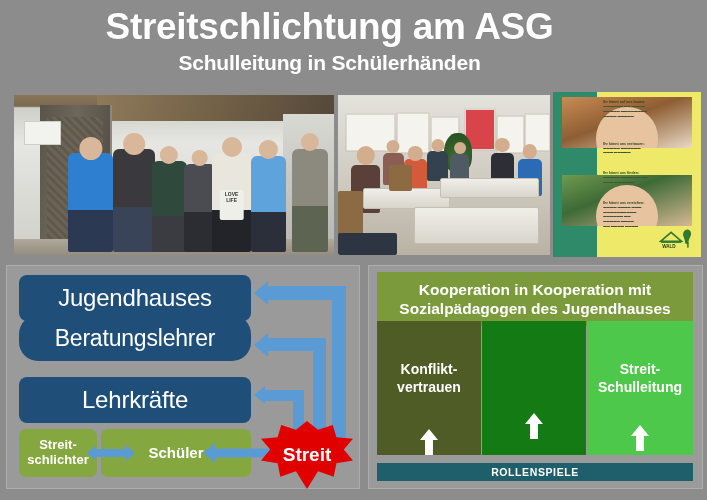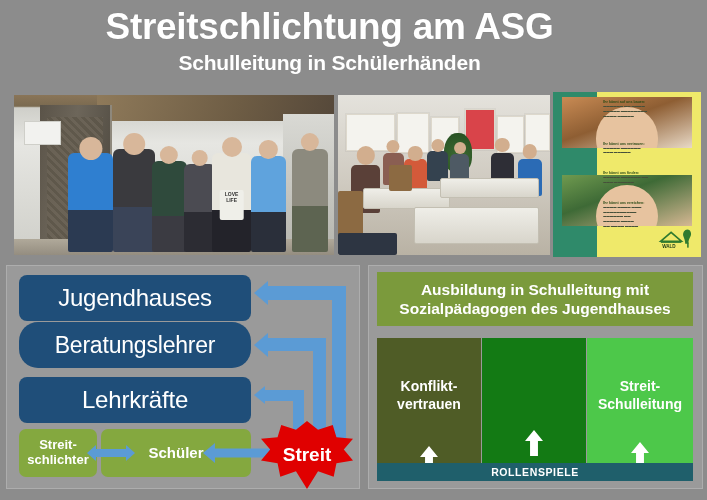--- a/index.html
+++ b/index.html
@@ -87,21 +87,21 @@
   #panel-left{left:6px;top:265px;width:352px;height:222px;}
   #panel-right{left:368px;top:265px;width:333px;height:222px;}
 
   .bluebox{
     position:absolute;left:12px;width:232px;height:46px;
     background:#1f4e79;border-radius:8px;
     display:flex;align-items:center;justify-content:center;
     color:#ffffff;font-size:24px;font-weight:normal;letter-spacing:-.2px;
   }
   #box-schulleitung    {top:9px;}
-  #box-beratungslehrer {top:56px;border-radius:19px;}
+  #box-beratungslehrer {top:49px;border-radius:19px;}
   #box-lehrkraefte     {top:111px;}
   #box-beratungslehrer span{font-size:23px;}
 
   .greenbox{
     position:absolute;background:#84a83f;border-radius:7px;
     display:flex;align-items:center;justify-content:center;
     color:#ffffff;font-weight:bold;text-align:center;line-height:1.12;
   }
   #box-streitschlichter{left:12px;top:163px;width:78px;height:48px;font-size:13px;}
   #box-schueler       {left:94px;top:163px;width:150px;height:48px;font-size:15px;}
@@ -141,21 +141,21 @@
       82% 62%,79% 82%,62% 74%,50% 100%,38% 74%,21% 82%,18% 62%,0% 58%,10% 42%,
       0% 26%,18% 24%,22% 6%,38% 13%);}
   .star-label{position:absolute;inset:0;display:flex;align-items:center;justify-content:center;
     color:#ffffff;font-size:19px;font-weight:bold;}
 
   
   #green-header{position:absolute;left:8px;top:6px;width:316px;height:54px;
     background:#7b9a3c;display:flex;flex-direction:column;align-items:center;
     justify-content:center;color:#ffffff;font-size:15.5px;font-weight:bold;
     line-height:1.25;text-align:center;}
-  .col{position:absolute;top:72px;height:134px;}
+  .col{position:absolute;top:55px;height:134px;}
   #col-1{left:8px;width:104px;background:#4f5c26;}
   #col-2{left:113px;width:104px;background:#137a14;}
   #col-3{left:218px;width:106px;background:#4dc84a;}
   .col-label{position:absolute;left:0;width:100%;text-align:center;
     color:#ffffff;font-weight:bold;line-height:1.25;}
   #col-1 .col-label{top:40px;font-size:14px;}
   #col-2 .col-label{top:32px;font-size:15px;}
   #col-3 .col-label{top:40px;font-size:14px;}
   .uparrow{position:absolute;left:50%;transform:translateX(-50%);width:18px;height:26px;
     background:#ffffff;
@@ -344,21 +344,21 @@
     </div>
 
     <div id="star-streit">
       <div class="star-shape"></div>
       <div class="star-label">Streit</div>
     </div>
   </div>
 
   <div class="panel" id="panel-right">
     <div id="green-header">
-      <span>Ausbildung in Schulleitung mit</span>
+      <span>Kooperation in Kooperation mit</span>
       <span>Sozialpädagogen des Jugendhauses</span>
     </div>
 
     <div class="col" id="col-1">
       <div class="col-label">
         <span>Konflikt-</span><br><span>vertrauen</span>
       </div>
       <div class="uparrow" id="up-1"></div>
     </div>
 

